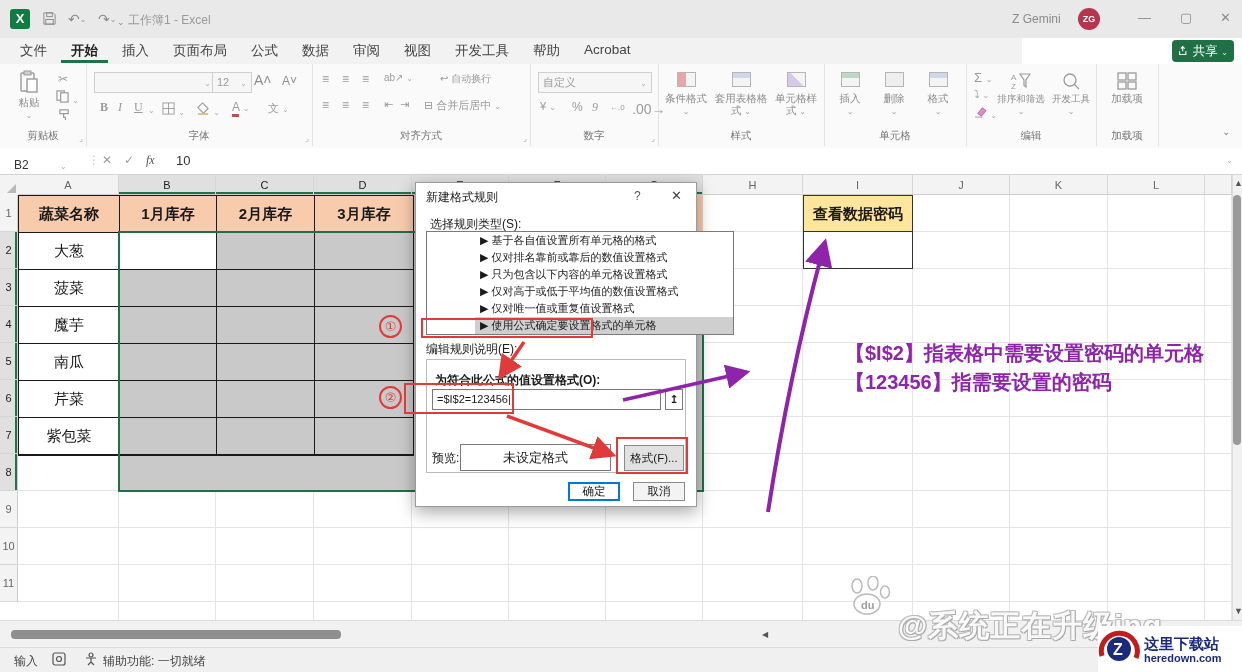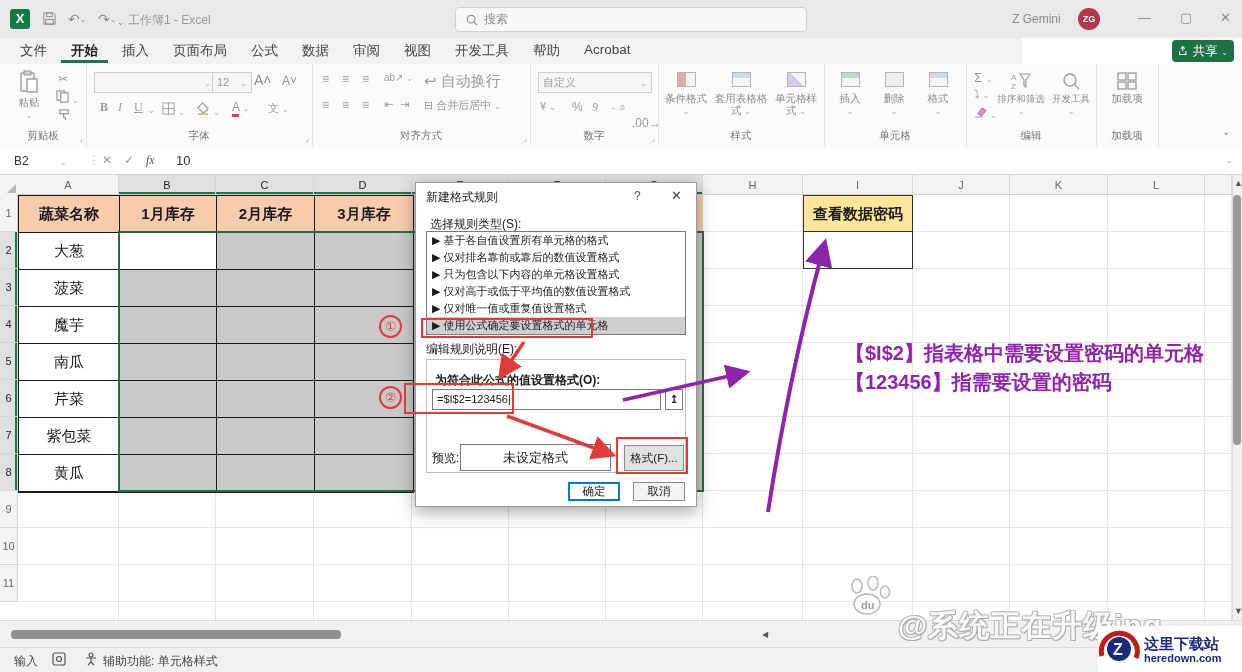--- a/index.html
+++ b/index.html
@@ -42,21 +42,21 @@
   .gicon.c3{background:linear-gradient(45deg,#d9c9e8 50%,#f4f4f4 50%);}
   .gicon.green{background:linear-gradient(#bcd9c6 40%,#f4f4f4 40%);}
   .mini{position:absolute;font-size:12px;color:#9b9b9b;}
   .dropbox{position:absolute;height:19px;border:1px solid #cfcfcf;background:#f6f6f6;font-size:11px;
            color:#9a9a9a;line-height:19px;padding:0 4px;}
   .dropbox .dcar{float:right;font-size:8px;color:#b0b0b0;margin-top:1px;}
   .fmtbtn{font-size:13px;color:#8f8f8f;}
   .caret{font-size:8px;color:#a8a8a8;}
   
   #fbar{left:0;top:148px;width:1242px;height:26px;background:#fff;border-bottom:1px solid #d4d4d4;}
-  #namebox{left:6px;top:3px;width:76px;height:20px;font-size:12px;color:#333;line-height:20px;padding-left:8px;}
+  #namebox{left:6px;top:3px;width:76px;height:20px;font-size:12px;color:#333;line-height:28px;padding-left:8px;}
   #fbar .sep{left:88px;top:5px;color:#c9c9c9;font-size:12px;}
   .fbtn{top:5px;font-size:12px;color:#9a9a9a;}
   #fxval{left:176px;top:5px;font-size:13px;color:#333;}
   
   #sheet{left:0;top:175px;width:1232px;height:445px;background:#fff;}
   #corner{left:0;top:0;width:18px;height:20px;background:#f3f3f3;border-right:1px solid #cfcfcf;
           border-bottom:1px solid #cfcfcf;}
   #corner::after{content:"";position:absolute;right:2px;bottom:2px;border-left:9px solid transparent;
           border-bottom:9px solid #b8b8b8;}
   #col-headers{left:18px;top:0;height:20px;display:flex;}
@@ -102,21 +102,21 @@
   
   #statusbar{left:0;top:647px;width:1242px;height:25px;background:#f0f0f0;border-top:1px solid #dcdcdc;
              font-size:12px;color:#444;}
   
   #dialog{left:415px;top:182px;width:280px;height:323px;background:#fff;border:1px solid #9a9a9a;
           box-shadow:0 5px 16px rgba(0,0,0,.35);font-size:12px;color:#1a1a1a;}
   #dlg-title{left:10px;top:6px;font-size:12px;color:#222;}
   #dlg-help{left:218px;top:6px;color:#555;}
   #dlg-close{left:255px;top:5px;color:#444;font-size:13px;}
   #dlg-rtlabel{left:14px;top:33px;}
-  #rule-list{left:10px;top:48px;width:258px;height:102px;border:1px solid #7a7a7a;background:#fff;overflow:hidden;}
+  #rule-list{left:10px;top:48px;width:258px;height:102px;border:1px solid #7a7a7a;background:#fff;overflow:hidden;padding-left:48px;}
   .rule-item{height:17px;line-height:17px;font-size:11px;padding-left:5px;white-space:nowrap;color:#1a1a1a;}
   .rule-item.selected{background:#cfcfcf;}
   #dlg-editlabel{left:10px;top:158px;}
   #groupbox{left:10px;top:176px;width:258px;height:112px;border:1px solid #bcbcbc;}
   #dlg-flabel{left:8px;top:12px;font-weight:bold;}
   #dlg-input{left:5px;top:29px;width:229px;height:21px;border:1px solid #7a7a7a;box-sizing:border-box;
              font-size:11px;line-height:19px;padding-left:4px;background:#fff;}
   #dlg-collapse{left:238px;top:29px;width:18px;height:21px;border:1px solid #7a7a7a;box-sizing:border-box;
              background:#fff;text-align:center;line-height:19px;font-weight:bold;font-size:11px;}
   #dlg-prevlabel{left:5px;top:90px;}
@@ -154,26 +154,20 @@
     <svg width="15" height="15" viewBox="0 0 16 16">
         <path d="M2 2h10l2 2v10H2z" fill="none" stroke="#8a8a8a"></path>
         <rect x="5" y="2" width="6" height="4" fill="none" stroke="#8a8a8a"></rect>
         <rect x="4" y="9" width="8" height="5" fill="none" stroke="#8a8a8a"></rect>
       </svg>
   </span>
   <span class="qat abs" style="left:68px">↶<small>⌄</small></span>
   <span class="qat abs" style="left:98px">↷<small>⌄</small></span>
   <span class="qat abs" style="left:117px;font-size:9px;top:14px">⌄</span>
   <span id="wbtitle" class="abs">工作簿1 - Excel</span>
-  <div id="searchbox" class="abs">
-    <svg width="12" height="12" viewBox="0 0 14 14">
-        <circle cx="6" cy="6" r="4.5" fill="none" stroke="#8f8f8f" stroke-width="1.4"></circle>
-        <line x1="9.5" y1="9.5" x2="13" y2="13" stroke="#8f8f8f" stroke-width="1.4"></line>
-      </svg><span>搜索</span>
-  </div>
   <span id="username" class="abs">Z Gemini</span>
   <div id="avatar" class="abs">ZG</div>
   <span class="winbtn abs" style="left:1138px">—</span>
   <span class="winbtn abs" style="left:1180px">▢</span>
   <span class="winbtn abs" style="left:1220px">✕</span>
 </div>
 
 <div id="tabrow" class="abs">
   <div id="tabs" class="abs">
       <span class="rtab">文件</span>
@@ -255,38 +249,38 @@
     <span class="mini" style="left:182px;top:37px;font-size:11px"><span>文</span> <span class="caret">⌄</span></span>
     <span class="grplabel">字体</span>
     <span class="launcher">⌟</span>
   </div>
 
   <div class="grp" style="left:312px;width:218px">
     <span class="mini" style="left:10px;top:8px">≡</span>
     <span class="mini" style="left:30px;top:8px">≡</span>
     <span class="mini" style="left:50px;top:8px">≡</span>
     <span class="mini" style="left:72px;top:8px;font-size:10px">ab↗ <span class="caret">⌄</span></span>
-    <span class="mini" style="left:112px;top:8px;font-size:15px">↩ <span>自动换行</span></span>
+    <span class="mini" style="left:128px;top:8px;font-size:10px">↩ <span>自动换行</span></span>
     <span class="mini" style="left:10px;top:34px">≡</span>
     <span class="mini" style="left:30px;top:34px">≡</span>
     <span class="mini" style="left:50px;top:34px">≡</span>
     <span class="mini" style="left:72px;top:34px;font-size:11px">⇤</span>
     <span class="mini" style="left:88px;top:34px;font-size:11px">⇥</span>
     <span class="mini" style="left:112px;top:34px;font-size:11px">⊟ <span>合并后居中</span> <span class="caret">⌄</span></span>
     <span class="grplabel">对齐方式</span>
     <span class="launcher">⌟</span>
   </div>
 
   <div class="grp" style="left:530px;width:128px">
     <div class="dropbox" style="left:8px;top:8px;width:104px"><span>自定义</span><span class="dcar">⌄</span></div>
     <span class="mini" style="left:10px;top:36px;font-size:11px"><span>¥</span> <span class="caret">⌄</span></span>
     <span class="mini" style="left:42px;top:36px">%</span>
     <span class="mini" style="left:62px;top:36px;font-style:italic;font-family:'Liberation Serif',serif">9</span>
     <span class="mini" style="left:80px;top:39px;font-size:8px">←.0</span>
-    <span class="mini" style="left:102px;top:52px;font-size:12px">.00→</span>
+    <span class="mini" style="left:102px;top:37px;font-size:14px">.00→</span>
     <span class="grplabel">数字</span>
     <span class="launcher">⌟</span>
   </div>
 
   <div class="grp" style="left:658px;width:166px">
     <div class="bigbtn" style="left:2px;top:8px;width:52px">
       <span class="gicon c1"></span><br>
       <span>条件格式</span><br><span class="caret">⌄</span>
     </div>
     <div class="bigbtn" style="left:56px;top:8px;width:54px">
@@ -452,26 +446,20 @@
           <div class="vcell datacell"></div>
           <div class="vcell datacell"></div>
           <div class="vcell datacell"></div>
         </div>
         <div class="vrow">
           <div class="vcell">紫包菜</div>
           <div class="vcell datacell"></div>
           <div class="vcell datacell"></div>
           <div class="vcell datacell"></div>
         </div>
-        <div class="vrow">
-          <div class="vcell">黄瓜</div>
-          <div class="vcell datacell"></div>
-          <div class="vcell datacell"></div>
-          <div class="vcell datacell"></div>
-        </div>
       </div>
     <div id="selborder" class="abs"></div>
     <div id="pw1" class="abs">查看数据密码</div>
     <div id="pw2" class="abs"></div>
   </div>
 </div>
 
 <div id="vscroll" class="abs z20"></div>
 <span class="scrollarrow abs z20" style="left:1234px;top:178px">▲</span>
 <div id="vthumb" class="abs z20"></div>
@@ -491,21 +479,21 @@
         <rect x="1" y="1" width="12" height="12" rx="2" fill="none" stroke="#555" stroke-width="1.2"></rect>
         <circle cx="7" cy="7" r="2.5" fill="none" stroke="#555" stroke-width="1.2"></circle>
       </svg>
   </span>
   <span class="abs" style="left:84px;top:4px">
     <svg width="14" height="14" viewBox="0 0 14 14">
         <circle cx="7" cy="3" r="2" fill="none" stroke="#555" stroke-width="1.2"></circle>
         <path d="M2 6h10M7 6v4M7 10l-3 3M7 10l3 3" fill="none" stroke="#555" stroke-width="1.2"></path>
       </svg>
   </span>
-  <span class="abs" style="left:103px;top:5px">辅助功能: 单元格样式</span>
+  <span class="abs" style="left:103px;top:5px">辅助功能: 一切就绪</span>
 
 </div>
 
 <div id="dialog" class="abs z30">
   <span id="dlg-title" class="abs">新建格式规则</span>
   <span id="dlg-help" class="abs">?</span>
   <span id="dlg-close" class="abs">✕</span>
   <span id="dlg-rtlabel" class="abs">选择规则类型(S):</span>
   <div id="rule-list" class="abs">
       <div class="rule-item">▶ 基于各自值设置所有单元格的格式</div>

